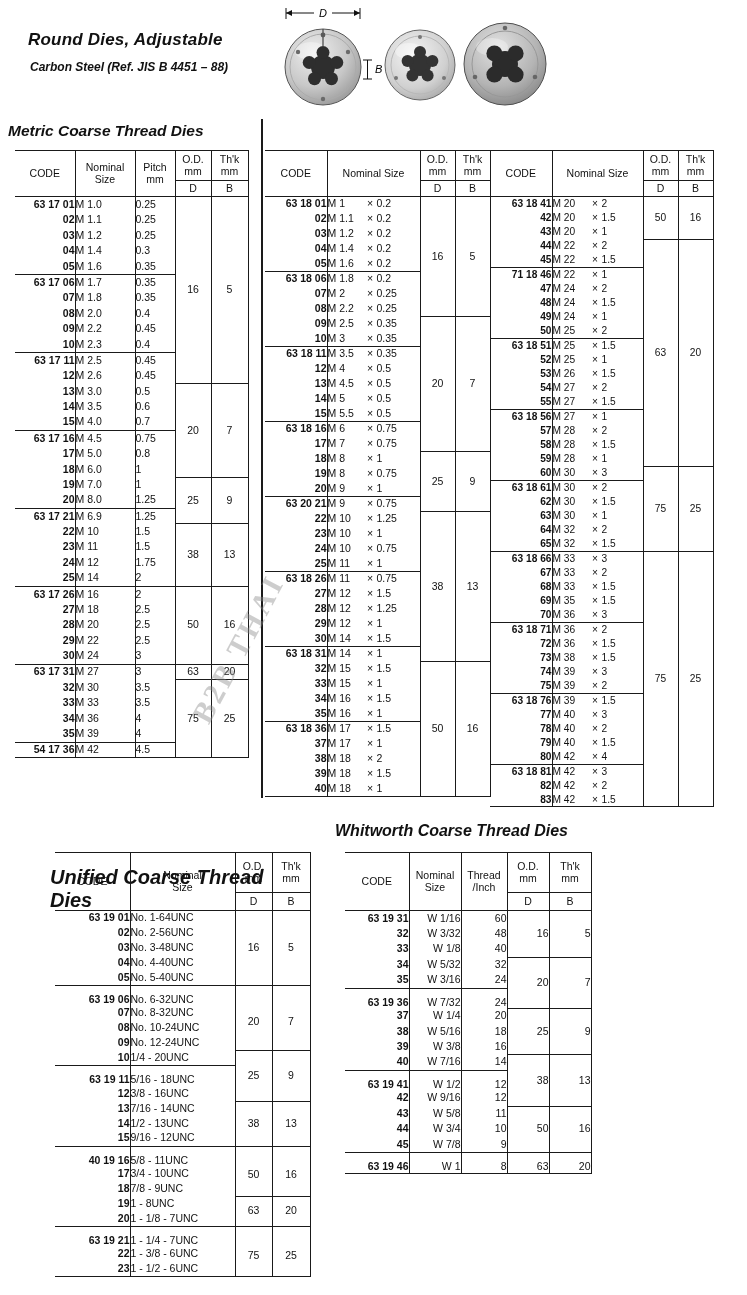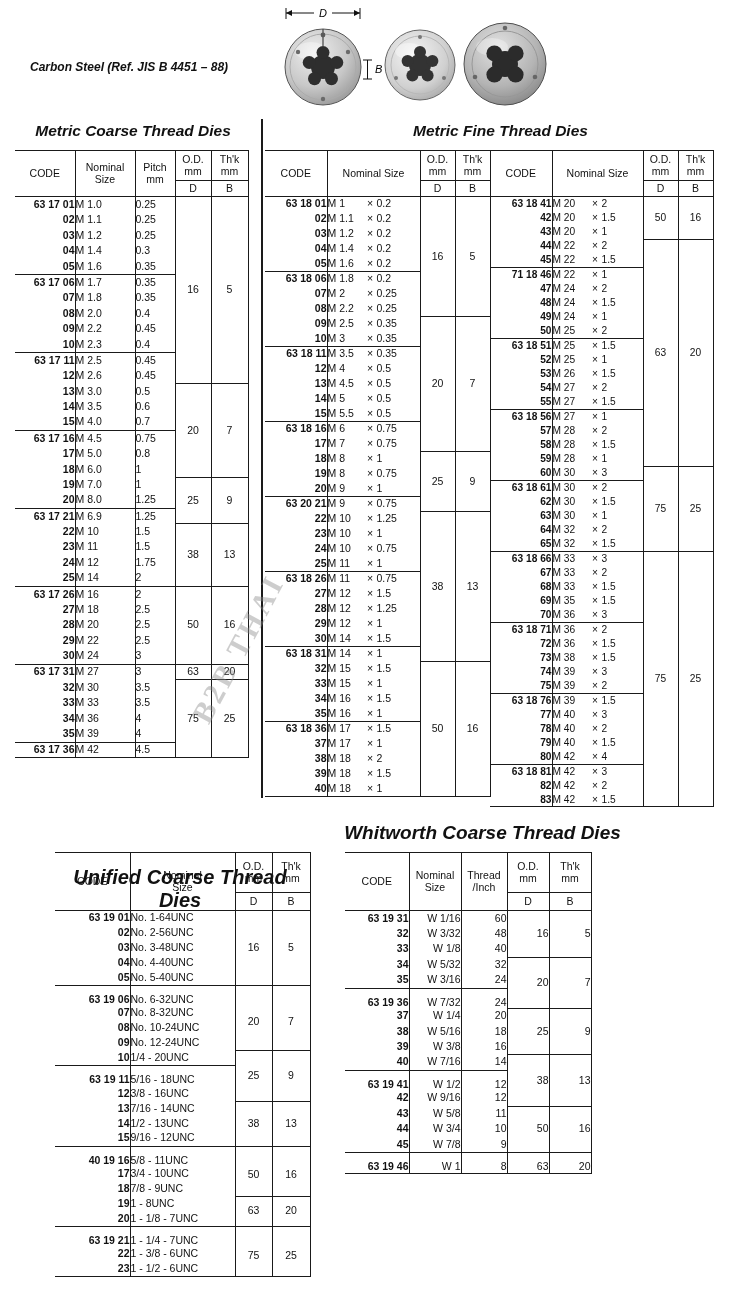--- a/index.html
+++ b/index.html
@@ -3,25 +3,25 @@
 <meta charset="utf-8">
 <style>
   * { margin:0; padding:0; box-sizing:border-box; }
   html,body { background:#ffffff; }
   .page {
     position:relative; width:747px; height:1295px; background:#fff;
     font-family:"Liberation Sans", sans-serif; color:#111; overflow:hidden;
   }
   .title { position:absolute; left:28px; top:30px; font:italic bold 17px "Liberation Sans",sans-serif; letter-spacing:.2px; }
   .subtitle { position:absolute; left:30px; top:60px; font:italic bold 12px "Liberation Sans",sans-serif; }
-  .sec-title { position:absolute; text-align:center; font:italic bold 15.5px "Liberation Sans",sans-serif; }
+  .sec-title { position:absolute; text-align:left; font:italic bold 15.5px "Liberation Sans",sans-serif; }
   .st-coarse { left:8px;   top:122px; width:250px; }
   .st-fine   { left:378px; top:122px; width:245px; }
   .st-unified{ left:50px;  top:822px; width:260px; font-size:20px;margin-top:44px; }
-  .st-whit   { left:335px; top:822px; width:295px; font-size:19px; }
+  .st-whit   { left:335px; top:822px; width:295px; font-size:16px; }
   .divider { position:absolute; left:261px; top:119px; width:2px; height:679px; background:#1a1a1a; }
   .dies-art { position:absolute; left:268px; top:4px; }
   .watermark {
     position:absolute; left:128px; top:632px; width:220px; text-align:center;
     transform:rotate(-62deg); transform-origin:center;
     font:bold 30px "Liberation Serif", serif; color:#8a8a8a; opacity:.42;
     letter-spacing:3px; pointer-events:none; z-index:5;
   }
   .tbl { position:absolute; }
   .pos-coarse { left:15px;  top:150px; }
@@ -61,20 +61,21 @@
 
   .fm { display:inline-block; width:36px; text-align:left; }
   .fx { display:inline-block; width:13px; text-align:center; }
   .fp { display:inline-block; text-align:left; }
 </style>
 </head>
 <body>
 
 <div class="page">
 
+  <div class="title">Round Dies, Adjustable</div>
   <div class="subtitle">Carbon Steel  (Ref. JIS B 4451 – 88)</div>
 
   <svg class="dies-art" viewBox="0 0 292 114" width="292" height="114">
     <defs>
       <radialGradient id="gm" cx="38%" cy="32%" r="80%">
         <stop offset="0%" stop-color="#efefef"></stop>
           <stop offset="55%" stop-color="#c8c8c8"></stop>
           <stop offset="100%" stop-color="#8f8f8f"></stop>
       </radialGradient>
       <radialGradient id="gm2" cx="40%" cy="35%" r="80%">
@@ -153,21 +154,20 @@
         <circle cx="226.4" cy="70.6" r="8"></circle>
           <circle cx="247.6" cy="70.6" r="8"></circle>
       </g>
       <circle cx="237" cy="24" r="2.3" fill="#666"></circle>
         <circle cx="207" cy="73" r="2.3" fill="#666"></circle>
         <circle cx="267" cy="73" r="2.3" fill="#666"></circle>
     </g>
   </svg>
 
   <div class="sec-title st-coarse">Metric Coarse Thread Dies</div>
-  <div class="sec-title st-fine">Metric Fine Thread Dies</div>
   <div class="divider"></div>
 
   <div class="tbl pos-coarse">
       <table class="dies t-coarse">
         <colgroup>
           <col style="width: 60px;">
           <col style="width: 60px;">
           <col style="width: 40px;">
           <col style="width: 36px;">
           <col style="width: 37px;">
@@ -373,21 +373,21 @@
             <td class="c-code">34</td>
             <td class="c-size">M 36</td>
             <td class="c-pitch">4</td>
           </tr>
           <tr>
             <td class="c-code">35</td>
             <td class="c-size">M 39</td>
             <td class="c-pitch">4</td>
           </tr>
           <tr class="grp">
-            <td class="c-code">63 17 36</td>
+            <td class="c-code">54 17 36</td>
             <td class="c-size">M 42</td>
             <td class="c-pitch">4.5</td>
           </tr>
         </tbody>
       </table>
     </div>
   <div class="tbl pos-fine-a">
       <table class="dies t-finea">
         <colgroup>
           <col style="width: 62px;">

